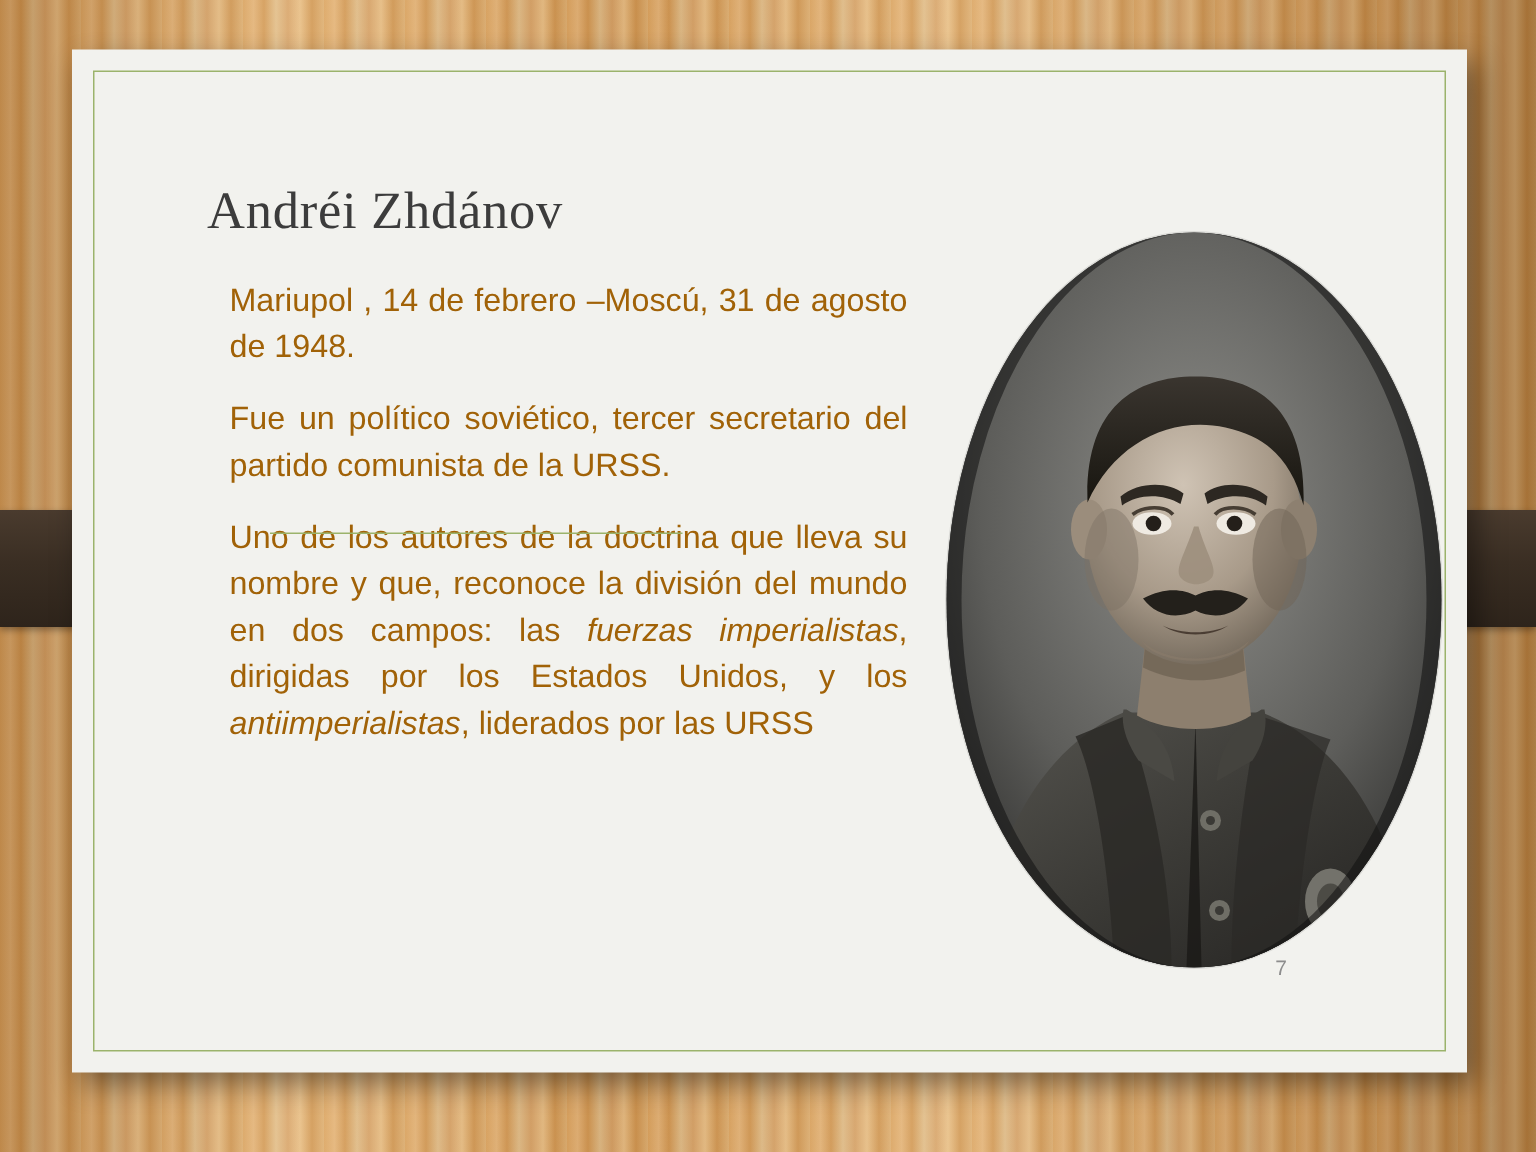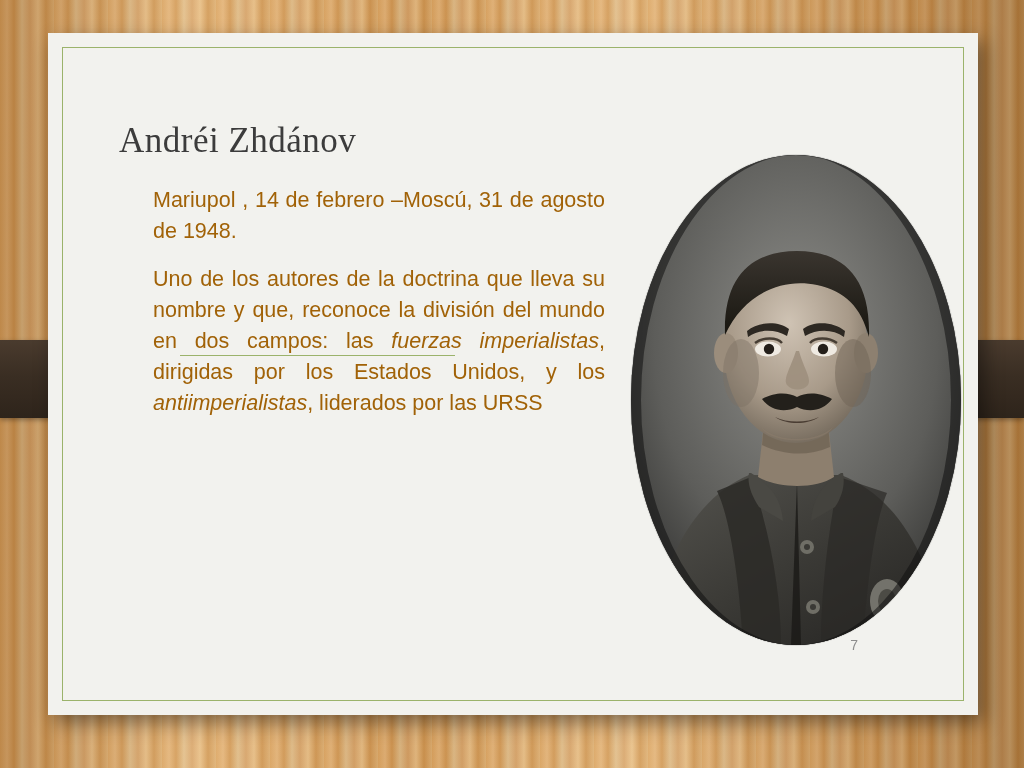--- a/index.html
+++ b/index.html
@@ -83,21 +83,21 @@
     top: 14px;
     right: 14px;
     bottom: 14px;
     border: 1.5px solid #9bb36b;
     pointer-events: none;
   }
 
   
   #slide-title {
     position: absolute;
-    left: 71px;
+    left: 90px;
     top: 88px;
     font-family: "Liberation Serif", serif;
     font-size: 35px;
     color: #3c3c3c;
     letter-spacing: 0.5px;
     white-space: nowrap;
   }
 
   
   #body-column {
@@ -162,20 +162,21 @@
   <div class="strap" id="strap-left"></div>
   <div class="strap" id="strap-right"></div>
 
   <div id="slide-card">
     <div id="slide-border"></div>
 
     <div id="slide-title">Andréi Zhdánov</div>
 
     <div id="body-column">
       <p class="body-para"><span>Mariupol , 14 de febrero –Moscú, 31 de agosto de 1948.</span></p>
+      <p class="body-para"><span>Fue un político soviético, tercer secretario del partido comunista de la URSS.</span></p>
       <p class="body-para"><span>Uno de los autores de la doctrina que lleva su nombre y que, reconoce la división del mundo en dos campos: las </span><span class="ital">fuerzas imperialistas</span><span>, dirigidas por los Estados Unidos, y los </span><span class="ital">antiimperialistas</span><span>, liderados por las URSS</span></p>
     </div>
 
     <div id="mid-rule"></div>
 
     <div id="portrait-wrap">
       <div id="portrait-oval">
         <svg viewBox="0 0 330 490" preserveAspectRatio="xMidYMid slice" aria-hidden="true">
           <defs>
             <radialGradient id="bgGrad" cx="50%" cy="38%" r="78%">

